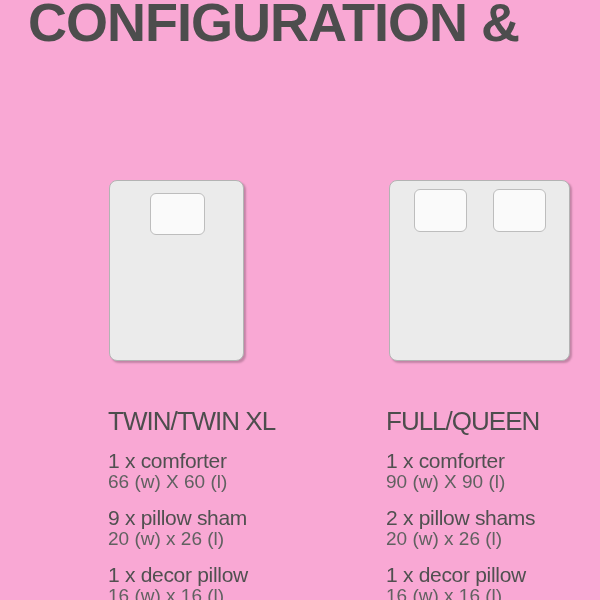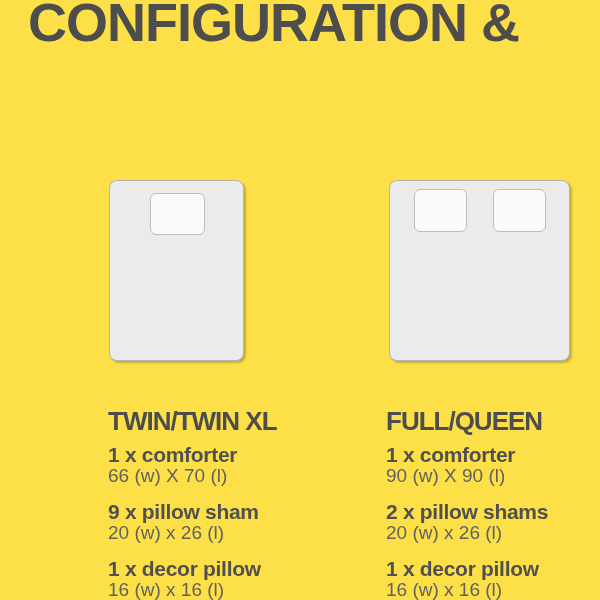--- a/index.html
+++ b/index.html
@@ -3,21 +3,21 @@
 <meta charset="utf-8">
 <style>
   html, body { margin: 0; padding: 0; }
   body {
     width: 600px; height: 600px;
     background: #ffffff;
     overflow: hidden;
     position: relative;
     font-family: "Liberation Sans", sans-serif;
   }
-  .page { position: absolute; inset: 0; background: #fde047; }
+  .page { position: absolute; inset: 0; background: #f9a8d4; }
 
   
   .page-title {
     position: absolute;
     left: 28px; top: -7px;
     font-size: 54px;
     line-height: 59px;
     font-weight: bold;
     letter-spacing: -1px;
     color: #4d4d4d;
@@ -46,30 +46,30 @@
   .fig-queen .pillow-1 { left: 24px; top: 8px;  width: 51px; height: 41px; }
   .fig-queen .pillow-2 { left: 103px; top: 8px; width: 51px; height: 41px; }
 
   
   .col { position: absolute; top: 406px; width: 230px; }
   .col-twin  { left: 108px; }
   .col-queen { left: 386px; }
   .size-heading {
     font-size: 26px;
     line-height: 30px;
-    font-weight: bold;
+    font-weight: normal;
     letter-spacing: -1px;
     color: #4d4d4d;
-    margin: 0 0 8px 0;
+    margin: 0 0 14px 0;
   }
   .item { margin: 0 0 15px 0; }
   .item-label {
     font-size: 21px;
     line-height: 22px;
-    font-weight: bold;
+    font-weight: normal;
     letter-spacing: -0.3px;
     color: #505050;
   }
   .item-dims {
     font-size: 19px;
     line-height: 20px;
     color: #616161;
   }
 </style>
 </head>
@@ -91,21 +91,21 @@
     <div class="comforter">
       <div class="pillow pillow-1"></div>
       <div class="pillow pillow-2"></div>
     </div>
   </div>
 
   <div class="col col-twin">
     <div class="size-heading">TWIN/TWIN XL</div>
     <div class="item">
       <div class="item-label">1 x comforter</div>
-      <div class="item-dims">66 (w) X 70 (l)</div>
+      <div class="item-dims">66 (w) X 60 (l)</div>
     </div>
     <div class="item">
       <div class="item-label">9 x pillow sham</div>
       <div class="item-dims">20 (w) x 26 (l)</div>
     </div>
     <div class="item">
       <div class="item-label">1 x decor pillow</div>
       <div class="item-dims">16 (w) x 16 (l)</div>
     </div>
   </div>

